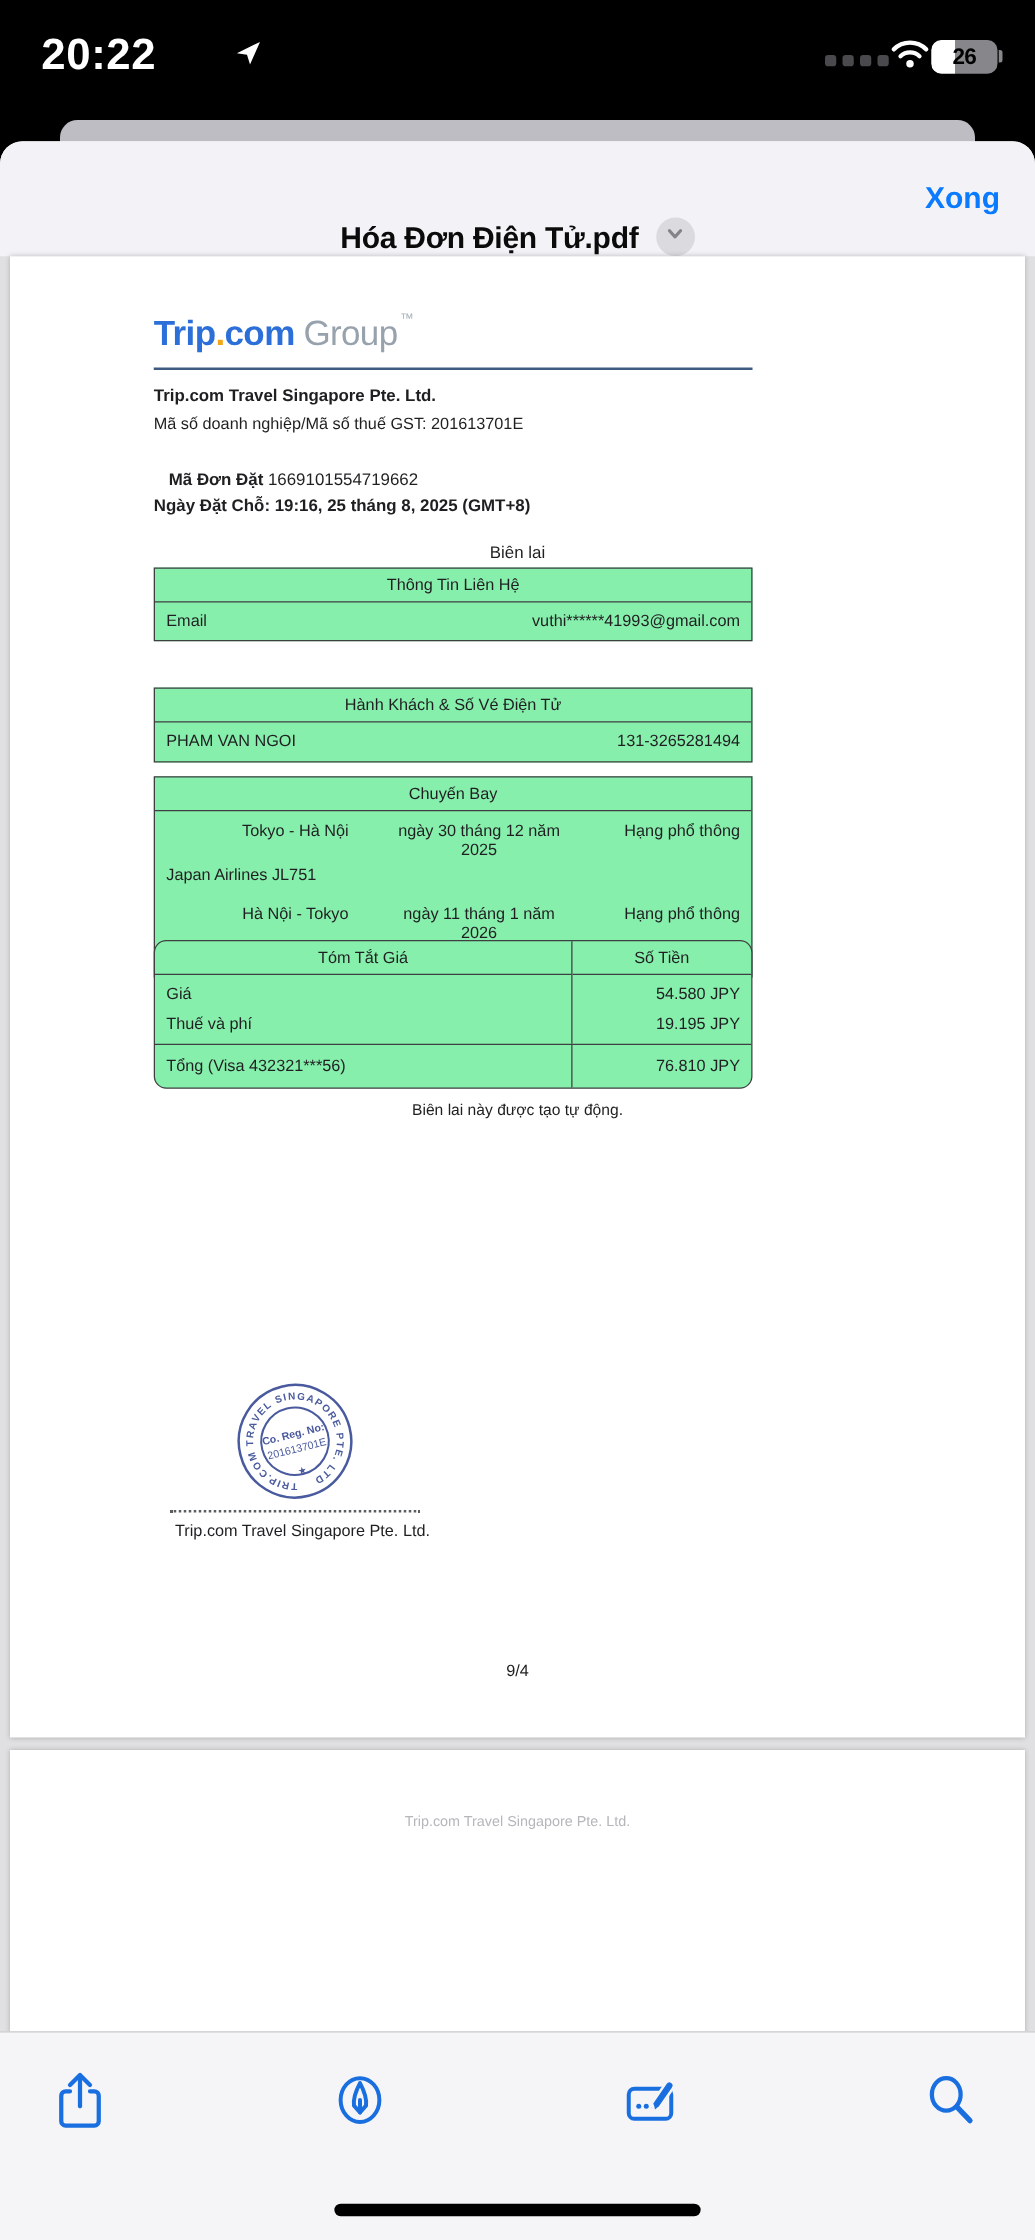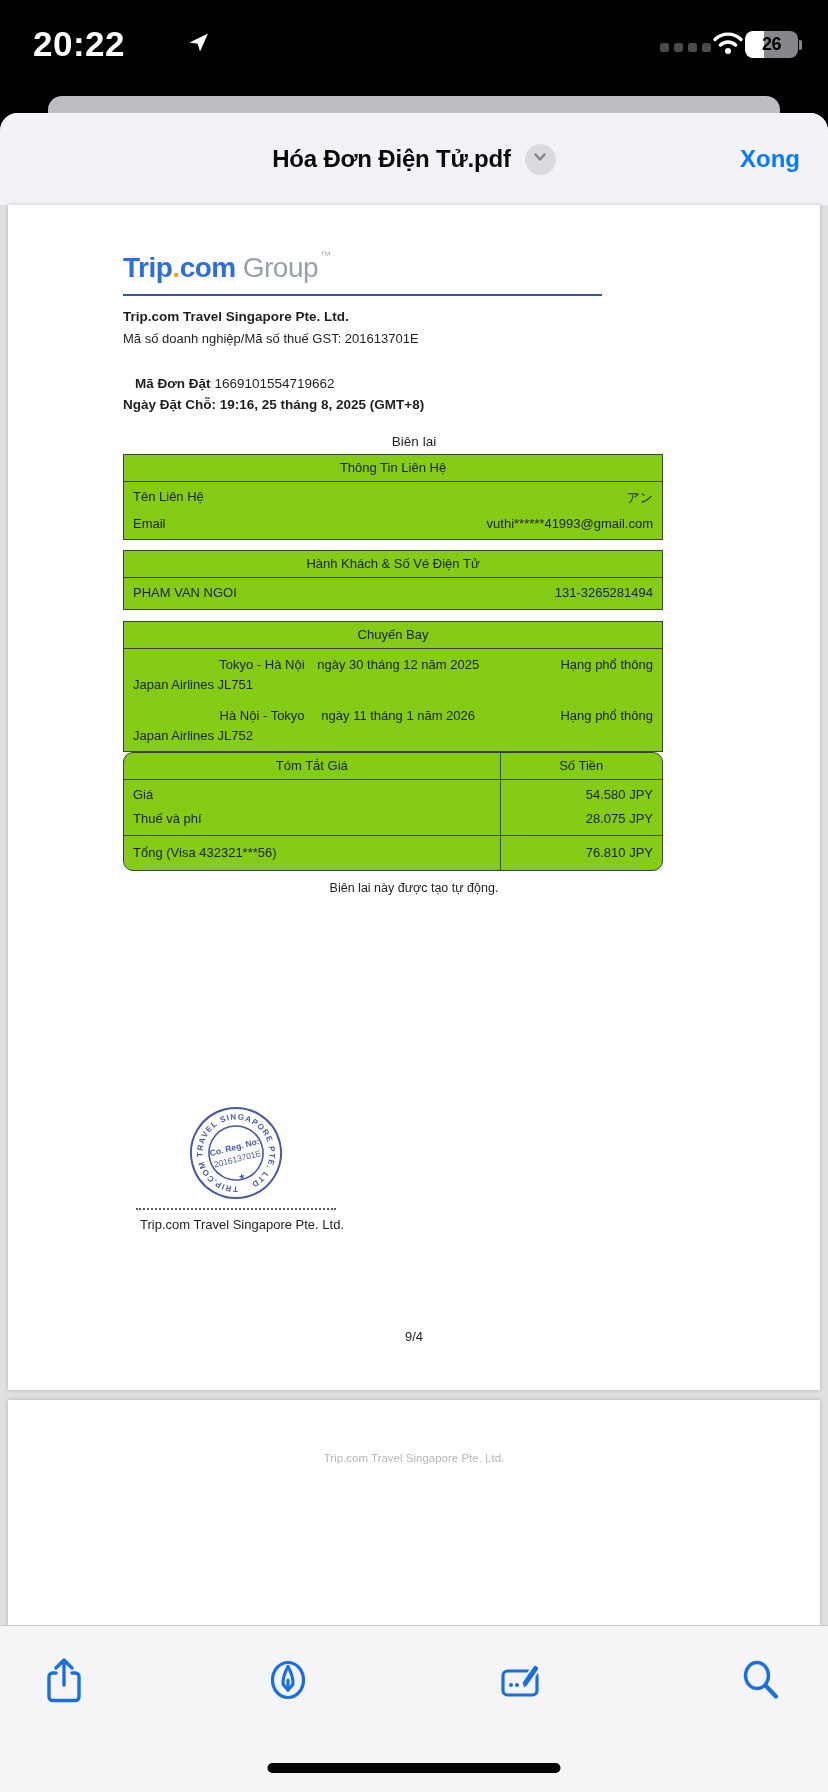--- a/index.html
+++ b/index.html
@@ -16,21 +16,21 @@
   .sb-dots span { width:9px; height:9px; border-radius:2.5px; background:#4a4a4e; display:block; }
   .battery { position:relative; width:53px; height:27px; border-radius:8px; background:#86868b; overflow:hidden; display:flex; align-items:center; justify-content:center; }
   .battery-fill { position:absolute; left:0; top:0; bottom:0; width:36%; background:#fff; border-radius:8px 0 0 8px; }
   .battery-num { position:relative; font-size:18px; font-weight:bold; color:#000; z-index:2; letter-spacing:-0.5px; }
   .battery-nub { width:3px; height:10px; background:#86868b; border-radius:0 2px 2px 0; margin-left:1px; }
 
   
   .card-behind { position:absolute; top:96px; left:48px; right:48px; height:36px; background:#bdbdc3; border-radius:14px 14px 0 0; }
   .sheet { position:absolute; top:113px; left:0; right:0; bottom:0; background:#f3f3f7; border-radius:18px 18px 0 0; overflow:hidden; }
   .nav-bar { position:absolute; top:0; left:0; right:0; height:92px; background:#f3f3f7; }
-  .nav-title-wrap { position:absolute; left:0; right:0; top:0; height:92px; display:flex; align-items:center; justify-content:center; gap:14px; }
+  .nav-title-wrap { position:absolute; left:0; right:0; top:0; height:92px; display:flex; align-items:flex-end; justify-content:center; gap:14px; }
   .nav-title { font-size:24px; font-weight:bold; color:#0b0b0c; letter-spacing:-0.2px; }
   .nav-chevron-btn { width:31px; height:31px; border-radius:50%; background:#dbdbdf; display:flex; align-items:center; justify-content:center; }
   .nav-done { position:absolute; right:28px; top:0; height:92px; display:flex; align-items:center; font-size:24px; font-weight:bold; color:#0a7aff; }
 
   
   .viewer { position:absolute; top:92px; left:0; right:0; bottom:0; background:#e0e0e2; }
   .pdf-page { position:absolute; left:8px; width:812px; background:#fff; box-shadow:0 0 4px rgba(0,0,0,0.22); overflow:hidden; }
   .page-1 { top:0; height:1185px; }
   .page-2 { top:1195px; height:430px; }
   .page2-mark { position:absolute; top:52px; left:0; right:0; text-align:center; font-size:11.5px; color:#b6b6bb; }
@@ -43,26 +43,26 @@
   .logo .t-grey { color:#98a2ad; font-weight:normal; margin-left:7px; }
   .logo .t-tm { color:#a8b0b8; font-size:11px; vertical-align:18px; margin-left:2px; }
   .navy-rule { position:absolute; left:115px; top:89px; width:479px; height:2px; background:#3e5a80; }
   .company-bold { position:absolute; left:115px; top:104px; font-size:13.5px; font-weight:bold; }
   .gst-line { position:absolute; left:115px; top:126px; font-size:13px; }
   .booking-id { position:absolute; left:127px; top:171px; font-size:13.5px; }
   .booking-id b { font-weight:bold; }
   .booking-date { position:absolute; left:115px; top:192px; font-size:13.5px; font-weight:bold; }
   .receipt-title { position:absolute; left:0; right:0; top:229px; text-align:center; font-size:13.5px; }
 
-  .tbl { position:absolute; left:115px; width:540px; border:1.3px solid #3f3f41; font-size:13px; color:#1f1f21; background:#84cc16; }
+  .tbl { position:absolute; left:115px; width:479px; border:1.3px solid #3f3f41; font-size:13px; color:#1f1f21; background:#86efac; }
   .tbl-header { text-align:center; padding:5px 4px 6px; border-bottom:1.3px solid #3f3f41; font-size:13px; }
   .kv-row { display:flex; justify-content:space-between; padding:7px 9px 2px; }
   .kv-row:last-child { padding-bottom:8px; }
   .flight-row { display:flex; padding:8px 9px 2px; }
-  .flight-route { width:33%; text-align:right; }
+  .flight-route { width:33%; text-align:center;margin-left:33px; }
   .flight-date { width:36%; text-align:center; }
   .flight-class { width:31%; text-align:right; }
   .flight-airline { padding:3px 9px 8px; }
   .price-grid { display:flex; }
   .price-left { width:69.8%; }
   .price-right { width:30.2%; border-left:1.2px solid #3f3f41; text-align:right; }
   .price-right .tbl-header, .price-left .tbl-header { text-align:center; }
   .price-cell { padding:7px 9px 2px; }
   .price-cell.last { padding-bottom:9px; }
   .price-total-row { display:flex; border-top:1.4px solid #3f3f41; }
@@ -153,24 +153,20 @@
           <b>Mã Đơn Đặt</b>
           <span>1669101554719662</span>
         </div>
         <div class="booking-date">Ngày Đặt Chỗ: 19:16, 25 tháng 8, 2025 (GMT+8)</div>
 
         <div class="receipt-title">Biên lai</div>
 
         <div class="tbl" style="top:249px;">
           <div class="tbl-header">Thông Tin Liên Hệ</div>
           <div class="kv-row">
-            <span>Tên Liên Hệ</span>
-            <span>アン</span>
-          </div>
-          <div class="kv-row">
             <span>Email</span>
             <span>vuthi******41993@gmail.com</span>
           </div>
         </div>
 
         <div class="tbl" style="top:345px;">
           <div class="tbl-header">Hành Khách &amp; Số Vé Điện Tử</div>
           <div class="kv-row" style="padding-bottom:9px;">
             <span>PHAM VAN NGOI</span>
             <span>131-3265281494</span>
@@ -196,21 +192,21 @@
         <div class="tbl" style="top:547px;border-radius:10px;">
           <div class="price-grid">
             <div class="price-left">
               <div class="tbl-header">Tóm Tắt Giá</div>
               <div class="price-cell">Giá</div>
               <div class="price-cell last">Thuế và phí</div>
             </div>
             <div class="price-right">
               <div class="tbl-header">Số Tiền</div>
               <div class="price-cell">54.580 JPY</div>
-              <div class="price-cell last">28.075 JPY</div>
+              <div class="price-cell last">19.195 JPY</div>
             </div>
           </div>
           <div class="price-total-row">
             <div class="pt-left">Tổng (Visa 432321***56)</div>
             <div class="pt-right">76.810 JPY</div>
           </div>
         </div>
 
         <div class="auto-note">Biên lai này được tạo tự động.</div>
 

